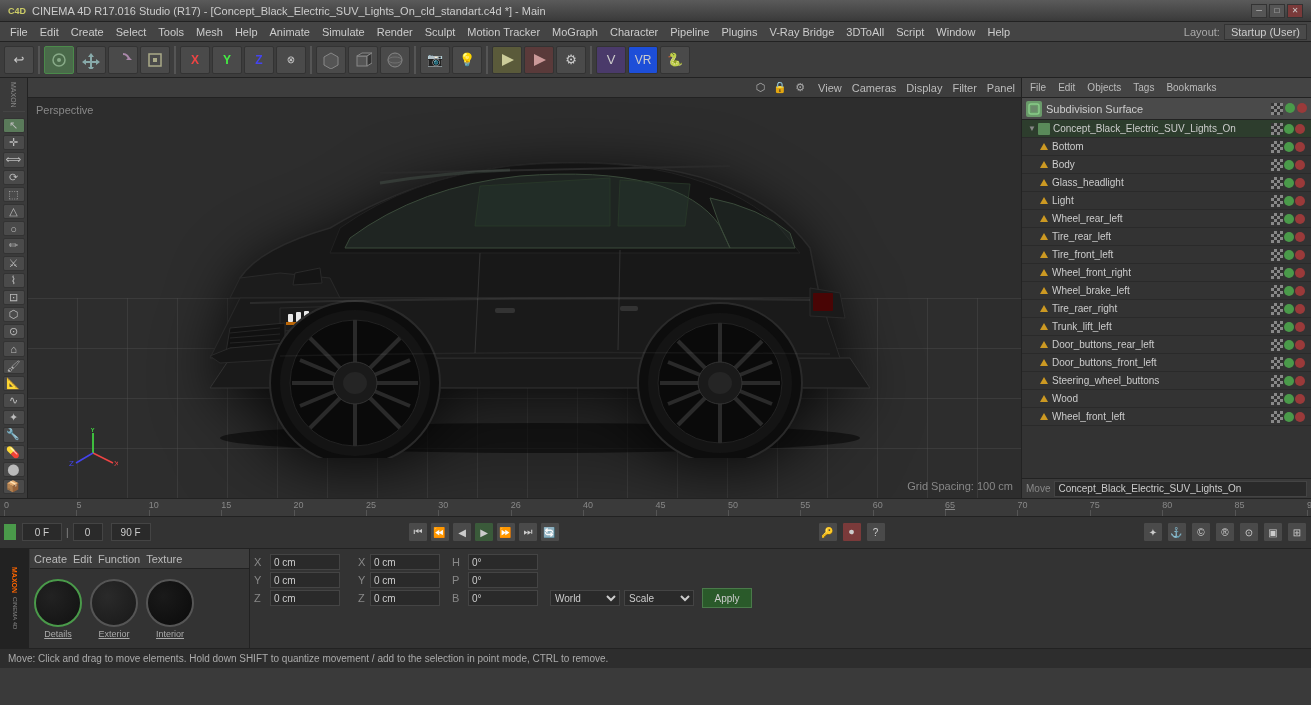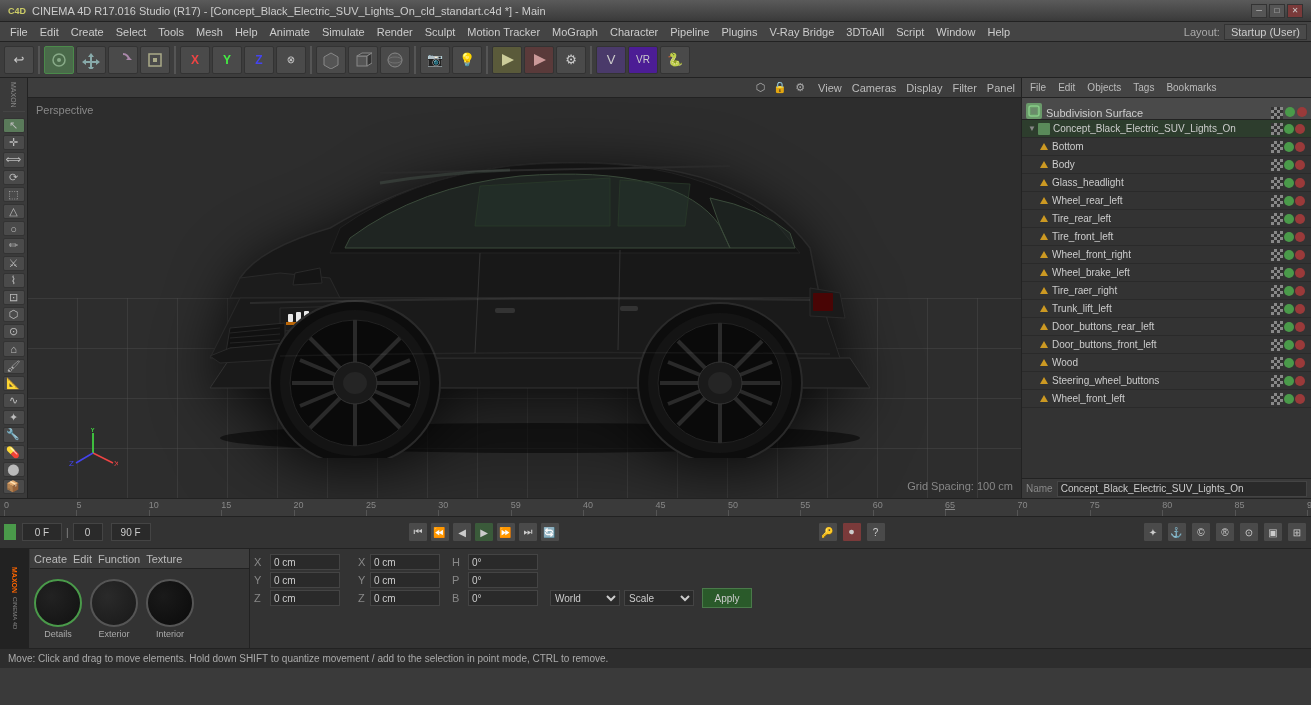--- a/index.html
+++ b/index.html
@@ -316,20 +316,21 @@
       width: 48px; height: 48px;
       border-radius: 50%;
       border: 2px solid #555;
     }
     .mat-preview.selected { border-color: #4a9a4a; }
     .mat-label {
       font-size: 9px;
       color: #aaa;
       margin-top: 2px;
       text-align: center;
+      text-decoration: underline;
     }
     .coord-row {
       display: flex;
       align-items: center;
       height: 18px;
       gap: 4px;
     }
     .coord-label {
       width: 12px;
       font-size: 11px;
@@ -389,21 +390,21 @@
       color: #bbb;
       cursor: pointer;
       padding: 1px 4px;
     }
 
     
     #subdivision-header {
       height: 22px;
       background: #4a4a4a;
       display: flex;
-      align-items: flex-end;
+      align-items: center;
       padding: 0 4px;
       border-bottom: 1px solid #222;
       gap: 4px;
     }
     .subdiv-icon {
       width: 16px; height: 16px;
       background: #6a9a6a;
       border-radius: 2px;
       display: flex; align-items: center; justify-content: center;
       font-size: 9px;
@@ -547,21 +548,21 @@
   </div>
   <div class="toolbar-btn" style="background:#5a3a3a;">
     <svg width="18" height="18" viewBox="0 0 18 18">
         <polygon points="4,3 16,9 4,15" fill="#c99"></polygon>
       </svg>
   </div>
   <div class="toolbar-btn">⚙</div>
   <div class="toolbar-separator"></div>
 
   <div class="toolbar-btn" style="background:#4a3a6a;">V</div>
-  <div class="toolbar-btn" style="background:#4c1d95; font-size:10px;">VR</div>
+  <div class="toolbar-btn" style="background:#1d4ed8; font-size:12px;">VR</div>
   <div class="toolbar-btn">🐍</div>
 </div>
 
 <div style="display:flex; height:420px;">
 
   <div id="left-tools">
 
     <div style="width:22px; height:30px; margin-bottom:4px; display:flex; flex-direction:column; align-items:center; justify-content:center; border-bottom:1px solid #444; padding-bottom:4px;">
       <div style="font-size:7px; color:#888; writing-mode:vertical-lr; text-orientation:mixed;">MAXON</div>
     </div>
@@ -780,20 +781,30 @@
             <span class="tree-item-name">Glass_headlight</span>
             <div class="row-dots">
       <div style="width:12px;height:12px;background:repeating-conic-gradient(#888 0% 25%,#333 0% 50%) 0 0/6px 6px;"></div>
       <div style="width:10px;height:10px;border-radius:50%;background:#4a9a4a;"></div>
       <div style="width:10px;height:10px;border-radius:50%;background:#9a3a3a;"></div>
     </div>
           </div>
           <div class="tree-item">
             <div class="tree-item-indent" style="width: 12px;"></div>
             <div style="width: 0px; height: 0px; border-left: 4px solid transparent; border-right: 4px solid transparent; border-bottom: 7px solid rgb(204, 153, 34); margin-right: 4px; flex-shrink: 0;"></div>
+            <span class="tree-item-name">Light</span>
+            <div class="row-dots">
+      <div style="width:12px;height:12px;background:repeating-conic-gradient(#888 0% 25%,#333 0% 50%) 0 0/6px 6px;"></div>
+      <div style="width:10px;height:10px;border-radius:50%;background:#4a9a4a;"></div>
+      <div style="width:10px;height:10px;border-radius:50%;background:#9a3a3a;"></div>
+    </div>
+          </div>
+          <div class="tree-item">
+            <div class="tree-item-indent" style="width: 12px;"></div>
+            <div style="width: 0px; height: 0px; border-left: 4px solid transparent; border-right: 4px solid transparent; border-bottom: 7px solid rgb(204, 153, 34); margin-right: 4px; flex-shrink: 0;"></div>
             <span class="tree-item-name">Wheel_rear_left</span>
             <div class="row-dots">
       <div style="width:12px;height:12px;background:repeating-conic-gradient(#888 0% 25%,#333 0% 50%) 0 0/6px 6px;"></div>
       <div style="width:10px;height:10px;border-radius:50%;background:#4a9a4a;"></div>
       <div style="width:10px;height:10px;border-radius:50%;background:#9a3a3a;"></div>
     </div>
           </div>
           <div class="tree-item">
             <div class="tree-item-indent" style="width: 12px;"></div>
             <div style="width: 0px; height: 0px; border-left: 4px solid transparent; border-right: 4px solid transparent; border-bottom: 7px solid rgb(204, 153, 34); margin-right: 4px; flex-shrink: 0;"></div>
@@ -870,52 +881,52 @@
             <span class="tree-item-name">Door_buttons_front_left</span>
             <div class="row-dots">
       <div style="width:12px;height:12px;background:repeating-conic-gradient(#888 0% 25%,#333 0% 50%) 0 0/6px 6px;"></div>
       <div style="width:10px;height:10px;border-radius:50%;background:#4a9a4a;"></div>
       <div style="width:10px;height:10px;border-radius:50%;background:#9a3a3a;"></div>
     </div>
           </div>
           <div class="tree-item">
             <div class="tree-item-indent" style="width: 12px;"></div>
             <div style="width: 0px; height: 0px; border-left: 4px solid transparent; border-right: 4px solid transparent; border-bottom: 7px solid rgb(204, 153, 34); margin-right: 4px; flex-shrink: 0;"></div>
+            <span class="tree-item-name">Steering_wheel_buttons</span>
+            <div class="row-dots">
+      <div style="width:12px;height:12px;background:repeating-conic-gradient(#888 0% 25%,#333 0% 50%) 0 0/6px 6px;"></div>
+      <div style="width:10px;height:10px;border-radius:50%;background:#4a9a4a;"></div>
+      <div style="width:10px;height:10px;border-radius:50%;background:#9a3a3a;"></div>
+    </div>
+          </div>
+          <div class="tree-item">
+            <div class="tree-item-indent" style="width: 12px;"></div>
+            <div style="width: 0px; height: 0px; border-left: 4px solid transparent; border-right: 4px solid transparent; border-bottom: 7px solid rgb(204, 153, 34); margin-right: 4px; flex-shrink: 0;"></div>
             <span class="tree-item-name">Wood</span>
             <div class="row-dots">
       <div style="width:12px;height:12px;background:repeating-conic-gradient(#888 0% 25%,#333 0% 50%) 0 0/6px 6px;"></div>
       <div style="width:10px;height:10px;border-radius:50%;background:#4a9a4a;"></div>
       <div style="width:10px;height:10px;border-radius:50%;background:#9a3a3a;"></div>
     </div>
           </div>
           <div class="tree-item">
             <div class="tree-item-indent" style="width: 12px;"></div>
             <div style="width: 0px; height: 0px; border-left: 4px solid transparent; border-right: 4px solid transparent; border-bottom: 7px solid rgb(204, 153, 34); margin-right: 4px; flex-shrink: 0;"></div>
-            <span class="tree-item-name">Steering_wheel_buttons</span>
-            <div class="row-dots">
-      <div style="width:12px;height:12px;background:repeating-conic-gradient(#888 0% 25%,#333 0% 50%) 0 0/6px 6px;"></div>
-      <div style="width:10px;height:10px;border-radius:50%;background:#4a9a4a;"></div>
-      <div style="width:10px;height:10px;border-radius:50%;background:#9a3a3a;"></div>
-    </div>
-          </div>
-          <div class="tree-item">
-            <div class="tree-item-indent" style="width: 12px;"></div>
-            <div style="width: 0px; height: 0px; border-left: 4px solid transparent; border-right: 4px solid transparent; border-bottom: 7px solid rgb(204, 153, 34); margin-right: 4px; flex-shrink: 0;"></div>
             <span class="tree-item-name">Wheel_front_left</span>
             <div class="row-dots">
       <div style="width:12px;height:12px;background:repeating-conic-gradient(#888 0% 25%,#333 0% 50%) 0 0/6px 6px;"></div>
       <div style="width:10px;height:10px;border-radius:50%;background:#4a9a4a;"></div>
       <div style="width:10px;height:10px;border-radius:50%;background:#9a3a3a;"></div>
     </div>
           </div>
         </div>
     </div>
 
     <div id="name-row">
-      <span style="font-size:10px;color:#888;">Name</span>
+      <span style="font-size:10px;color:#888;">Move</span>
       <div style="flex:1; height:16px; background:#2a2a2a; border:1px solid #444; padding:0 3px; display:flex; align-items:center;">
         <span style="font-size:10px;color:#ccc;">Concept_Black_Electric_SUV_Lights_On</span>
       </div>
     </div>
   </div>
 </div>
 
 <div id="timeline">
   <div id="timeline-ruler">
     <div style="position:relative; flex:1; height:18px;" id="ruler-container">
@@ -926,21 +937,21 @@
         <span class="ruler-mark" style="left: 11.1111%;">10</span>
         <div class="ruler-line" style="left: 11.1111%;"></div>
         <span class="ruler-mark" style="left: 16.6667%;">15</span>
         <div class="ruler-line" style="left: 16.6667%;"></div>
         <span class="ruler-mark" style="left: 22.2222%;">20</span>
         <div class="ruler-line" style="left: 22.2222%;"></div>
         <span class="ruler-mark" style="left: 27.7778%;">25</span>
         <div class="ruler-line" style="left: 27.7778%;"></div>
         <span class="ruler-mark" style="left: 33.3333%;">30</span>
         <div class="ruler-line" style="left: 33.3333%;"></div>
-        <span class="ruler-mark" style="left: 38.8889%;">59</span>
+        <span class="ruler-mark" style="left: 38.8889%;">26</span>
         <div class="ruler-line" style="left: 38.8889%;"></div>
         <span class="ruler-mark" style="left: 44.4444%;">40</span>
         <div class="ruler-line" style="left: 44.4444%;"></div>
         <span class="ruler-mark" style="left: 50%;">45</span>
         <div class="ruler-line" style="left: 50%;"></div>
         <span class="ruler-mark" style="left: 55.5556%;">50</span>
         <div class="ruler-line" style="left: 55.5556%;"></div>
         <span class="ruler-mark" style="left: 61.1111%;">55</span>
         <div class="ruler-line" style="left: 61.1111%;"></div>
         <span class="ruler-mark" style="left: 66.6667%;">60</span>

